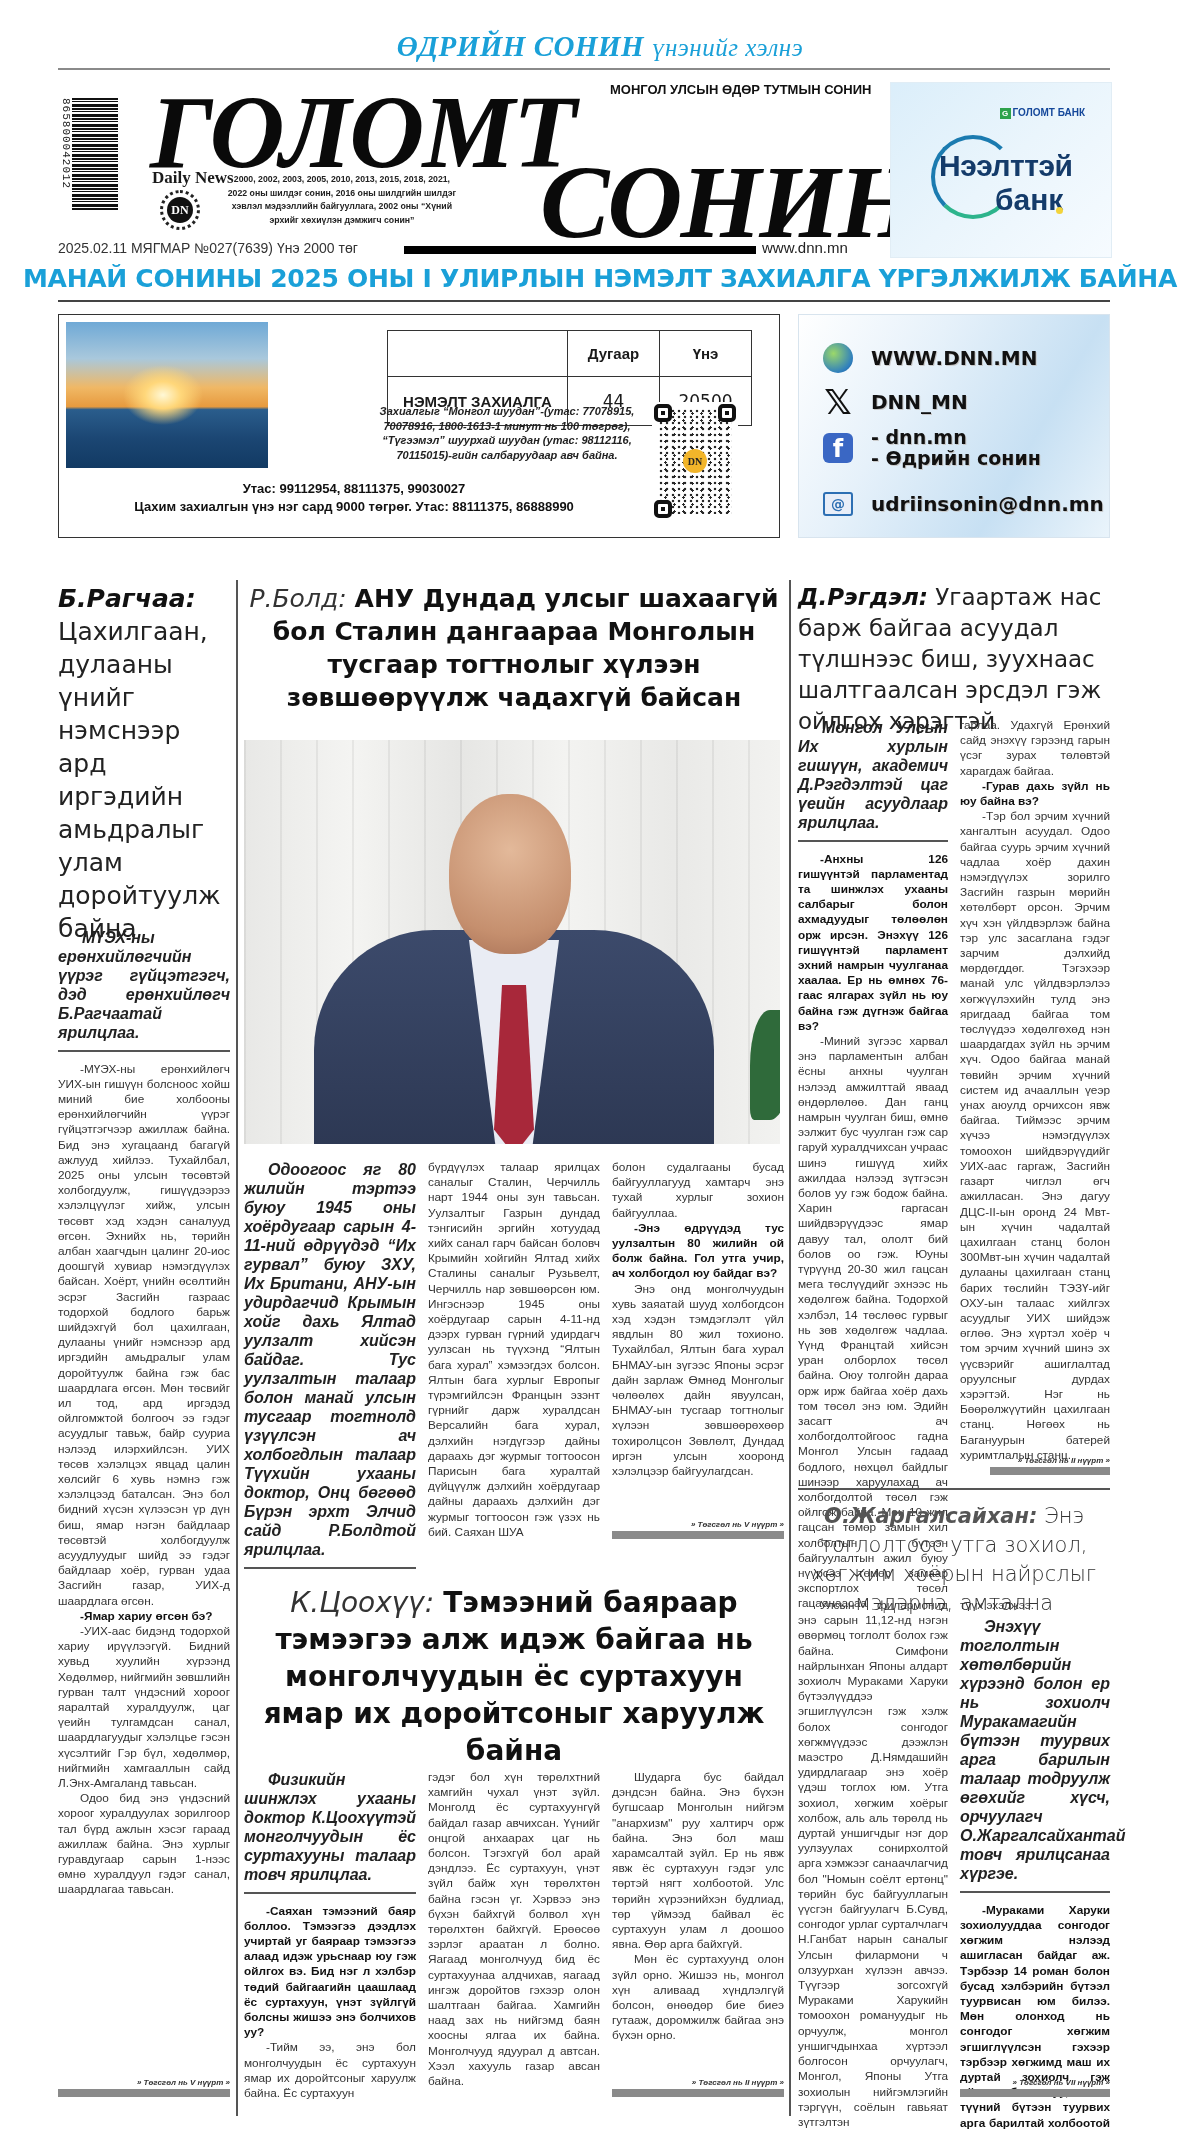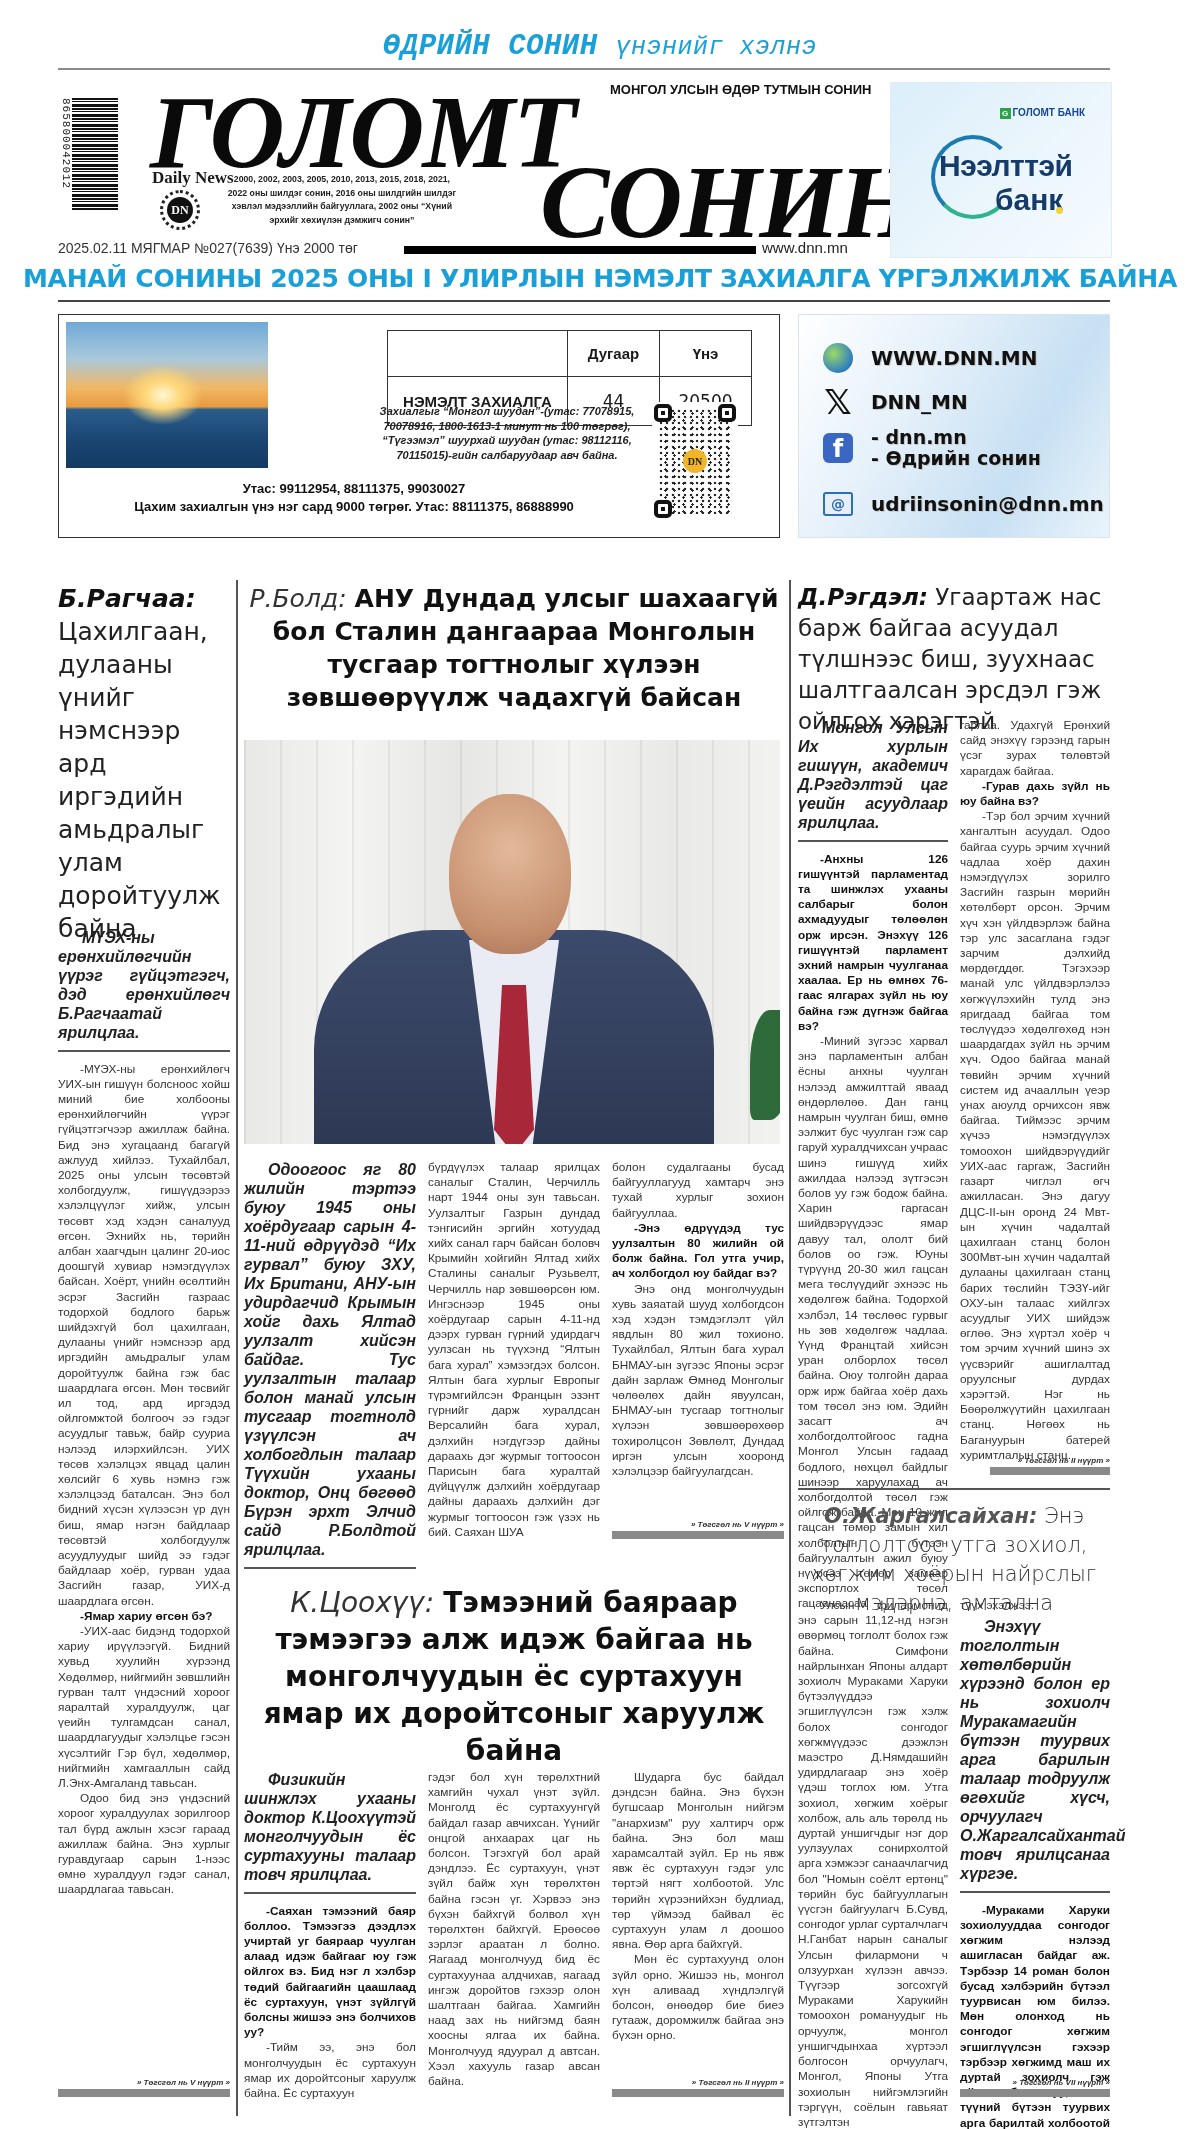--- a/index.html
+++ b/index.html
@@ -2,21 +2,21 @@
 <html><head>
 <meta charset="utf-8">
 <style>
   * { box-sizing: border-box; margin: 0; padding: 0; }
   html, body { width: 1200px; height: 2129px; background: #ffffff; overflow: hidden; }
   body { position: relative; font-family: "Liberation Sans", sans-serif; color: #1a1a1a; }
   .abs { position: absolute; }
 
   
   .tagline { left: 0; width: 1200px; top: 30px; text-align: center; color: #1aa0d8;
-    font-family: Liberation Mono, monospace; font-style: italic; font-weight: bold; font-size: 29px; letter-spacing: 0.5px; }
+    font-family: Liberation Serif, serif; font-style: italic; font-weight: bold; font-size: 29px; letter-spacing: 0.5px; }
   .tagline .small { font-size: 25px; font-weight: normal; }
   .rule-top { left: 58px; top: 68px; width: 1052px; height: 2px; background: #8a8a8a; }
 
   .barcode { left: 60px; top: 98px; width: 58px; height: 112px; display: flex; align-items: stretch; gap: 0; }
   .barcode .digits { writing-mode: vertical-rl; font-size: 11px; font-family: "Liberation Mono", monospace; color: #222; width: 12px; letter-spacing: 1px; }
   .barcode .bars { flex: 1; background: repeating-linear-gradient(180deg, #111 0 2px, #fff 2px 3px, #111 3px 4px, #fff 4px 6px, #111 6px 9px, #fff 9px 10px); }
 
   .logo1 { left: 150px; top: 80px; font-family: "Liberation Serif", serif; font-style: italic; font-weight: bold; font-size: 104px; line-height: 1; letter-spacing: -2px; color: #0a0a0a; }
   .logo2 { left: 540px; top: 150px; font-family: "Liberation Serif", serif; font-style: italic; font-weight: bold; font-size: 104px; line-height: 1; letter-spacing: -2px; color: #0a0a0a; }
   .dailynews { left: 152px; top: 168px; font-family: "Liberation Serif", serif; font-weight: bold; font-size: 17px; }
@@ -284,21 +284,21 @@
 
 <article>
   <div class="abs hl-bottom">
     <span class="by">К.Цоохүү:</span>
     <b>Тэмээний баяраар тэмээгээ алж идэж байгаа нь монголчуудын ёс суртахуун ямар их доройтсоныг харуулж байна</b>
   </div>
   <div class="abs" style="left:244px;top:1770px;width:172px">
     <div class="intro">Физикийн шинжлэх ухааны доктор К.Цоохүүтэй монголчуудын ёс суртахууны талаар товч ярилцлаа.</div>
     <div class="sep"></div>
     <div class="body">
-      <p class="q">-Саяхан тэмээний баяр боллоо. Тэмээгээ дээдлэх учиртай уг баяраар чуулган алаад идэж байгааг юу гэж ойлгох вэ. Бид нэг л хэлбэр төдий байгаагийн цаашлаад ёс суртахуун, үнэт зүйлгүй болсны жишээ энэ болчихов уу?</p>
+      <p class="q">-Саяхан тэмээний баяр боллоо. Тэмээгээ дээдлэх учиртай уг баяраар тэмээгээ алаад идэж урьснаар юу гэж ойлгох вэ. Бид нэг л хэлбэр төдий байгаагийн цаашлаад ёс суртахуун, үнэт зүйлгүй болсны жишээ энэ болчихов уу?</p>
       <p>-Тийм ээ, энэ бол монголчуудын ёс суртахуун ямар их доройтсоныг харуулж байна. Ёс суртахуун</p>
     </div>
   </div>
   <div class="abs body" style="left:428px;top:1770px;width:172px">
     <p style="text-indent:0">гэдэг бол хүн төрөлхтний хамгийн чухал үнэт зүйл. Монголд ёс суртахуунгүй байдал газар авчихсан. Үүнийг онцгой анхаарах цаг нь болсон. Тэгэхгүй бол арай дэндлээ. Ёс суртахуун, үнэт зүйл байж хүн төрөлхтөн байна гэсэн үг. Хэрвээ энэ бүхэн байхгүй болвол хүн төрөлхтөн байхгүй. Ерөөсөө зэрлэг араатан л болно. Яагаад монголчууд бид ёс суртахуунаа алдчихав, яагаад ингэж доройтов гэхээр олон шалтгаан байгаа. Хамгийн наад зах нь нийгэмд баян хоосны ялгаа их байна. Монголчууд ядуурал д автсан. Хээл хахууль газар авсан байна.</p>
   </div>
   <div class="abs body" style="left:612px;top:1770px;width:172px">
     <p>Шударга бус байдал дэндсэн байна. Энэ бүхэн бугшсаар Монголын нийгэм "анархизм" руу халтирч орж байна. Энэ бол маш харамсалтай зүйл. Ер нь явж явж ёс суртахуун гэдэг улс төртэй нягт холбоотой. Улс төрийн хүрээнийхэн будлиад, төр үймээд байвал ёс суртахуун улам л доошоо явна. Өөр арга байхгүй.</p>
     <p>Мөн ёс суртахуунд олон зүйл орно. Жишээ нь, монгол хүн аливаад хүндлэлгүй болсон, өнөөдөр бие биеэ гутааж, доромжилж байгаа энэ бүхэн орно.</p>
   </div>

